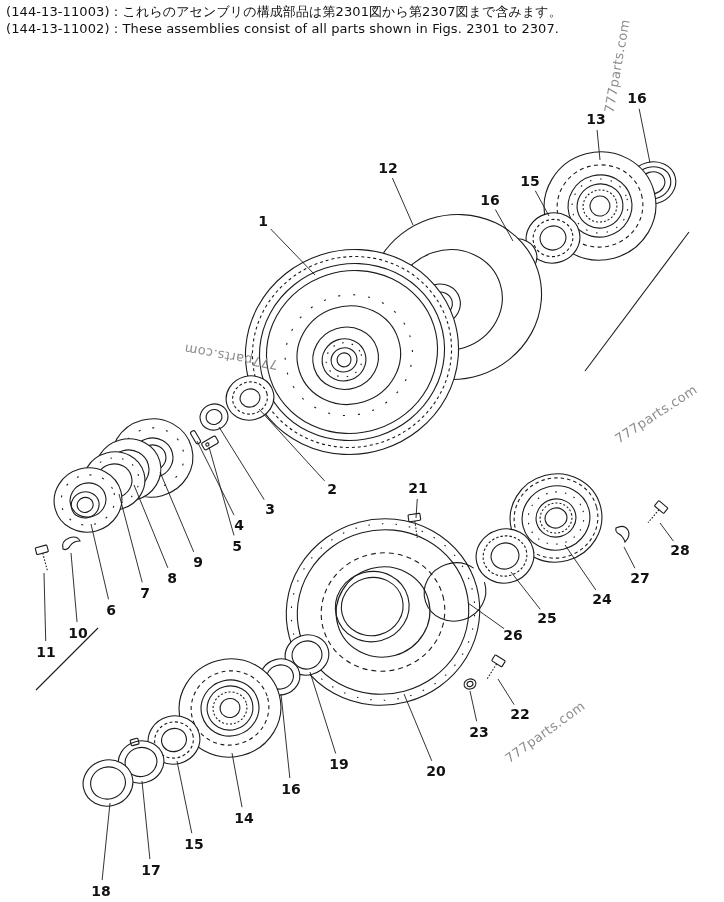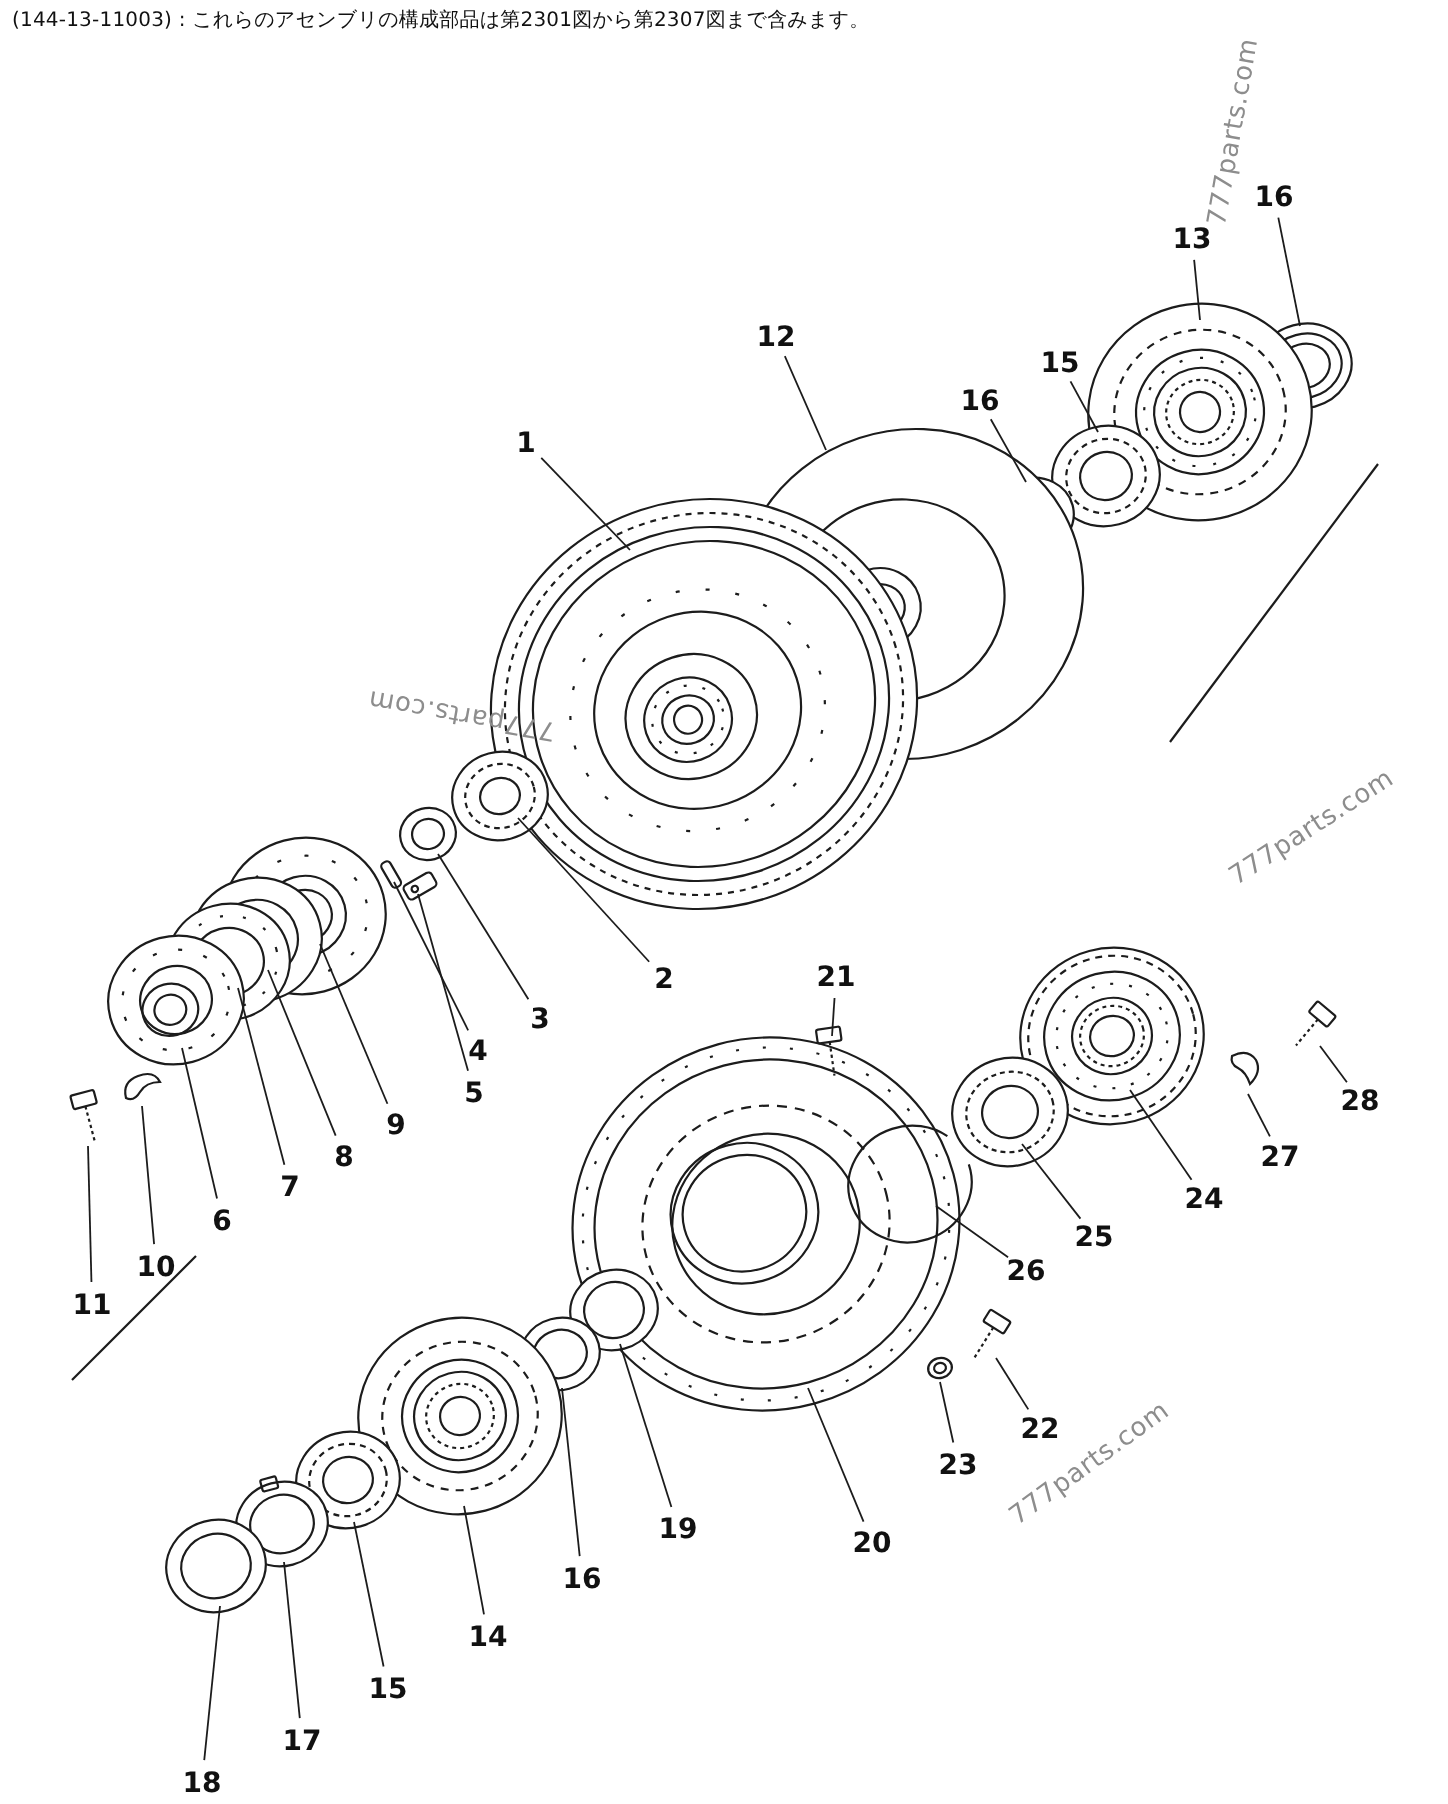--- a/index.html
+++ b/index.html
@@ -1,37 +1,38 @@
 <!DOCTYPE html>
 <html><head>
 <meta charset="utf-8">
 <style>
   html,body{margin:0;padding:0;background:#fff;}
   .stage{position:relative;width:724px;height:902px;background:#ffffff;overflow:hidden;
          font-family:"DejaVu Sans","Liberation Sans",sans-serif;}
-  .header{position:absolute;top:4px;left:6px;font-size:10px;color:#111;line-height:1.3;
+  .header{position:absolute;top:4px;left:6px;font-size:13px;color:#111;line-height:1.3;
           letter-spacing:0.1px;white-space:nowrap;}
   .header div{white-space:nowrap;}
   svg.diagram{position:absolute;left:0;top:0;width:724px;height:902px;}
   svg.diagram ellipse, svg.diagram line, svg.diagram path, svg.diagram rect, svg.diagram circle{
     fill:none;stroke:#1c1c1c;stroke-width:1.1;}
   svg.diagram .wfill{fill:#ffffff;}
   svg.diagram .leader{stroke-width:0.9;}
   text.callout{fill:#111;stroke:none !important;font-size:14px;font-weight:bold;
     font-family:"DejaVu Sans","Liberation Sans",sans-serif;text-anchor:middle;}
   .watermark{position:absolute;color:#8d8d8d;font-size:13px;letter-spacing:0.4px;
     white-space:nowrap;transform-origin:center center;}
 </style>
 </head>
 <body>
 
 <div class="stage">
 
   <div class="header">
     <div>(144-13-11003) : これらのアセンブリの構成部品は第2301図から第2307図まで含みます。</div>
+    <div>(144-13-11002) : These assemblies consist of all parts shown in Figs. 2301 to 2307.</div>
   </div>
 
   <svg class="diagram" viewBox="0 0 724 902">
 
     <g>
       <line x1="689" y1="232" x2="585" y2="371"></line>
       <line x1="36" y1="690" x2="98" y2="628"></line>
     </g>
 
     <g transform="rotate(-15 652 183)">

